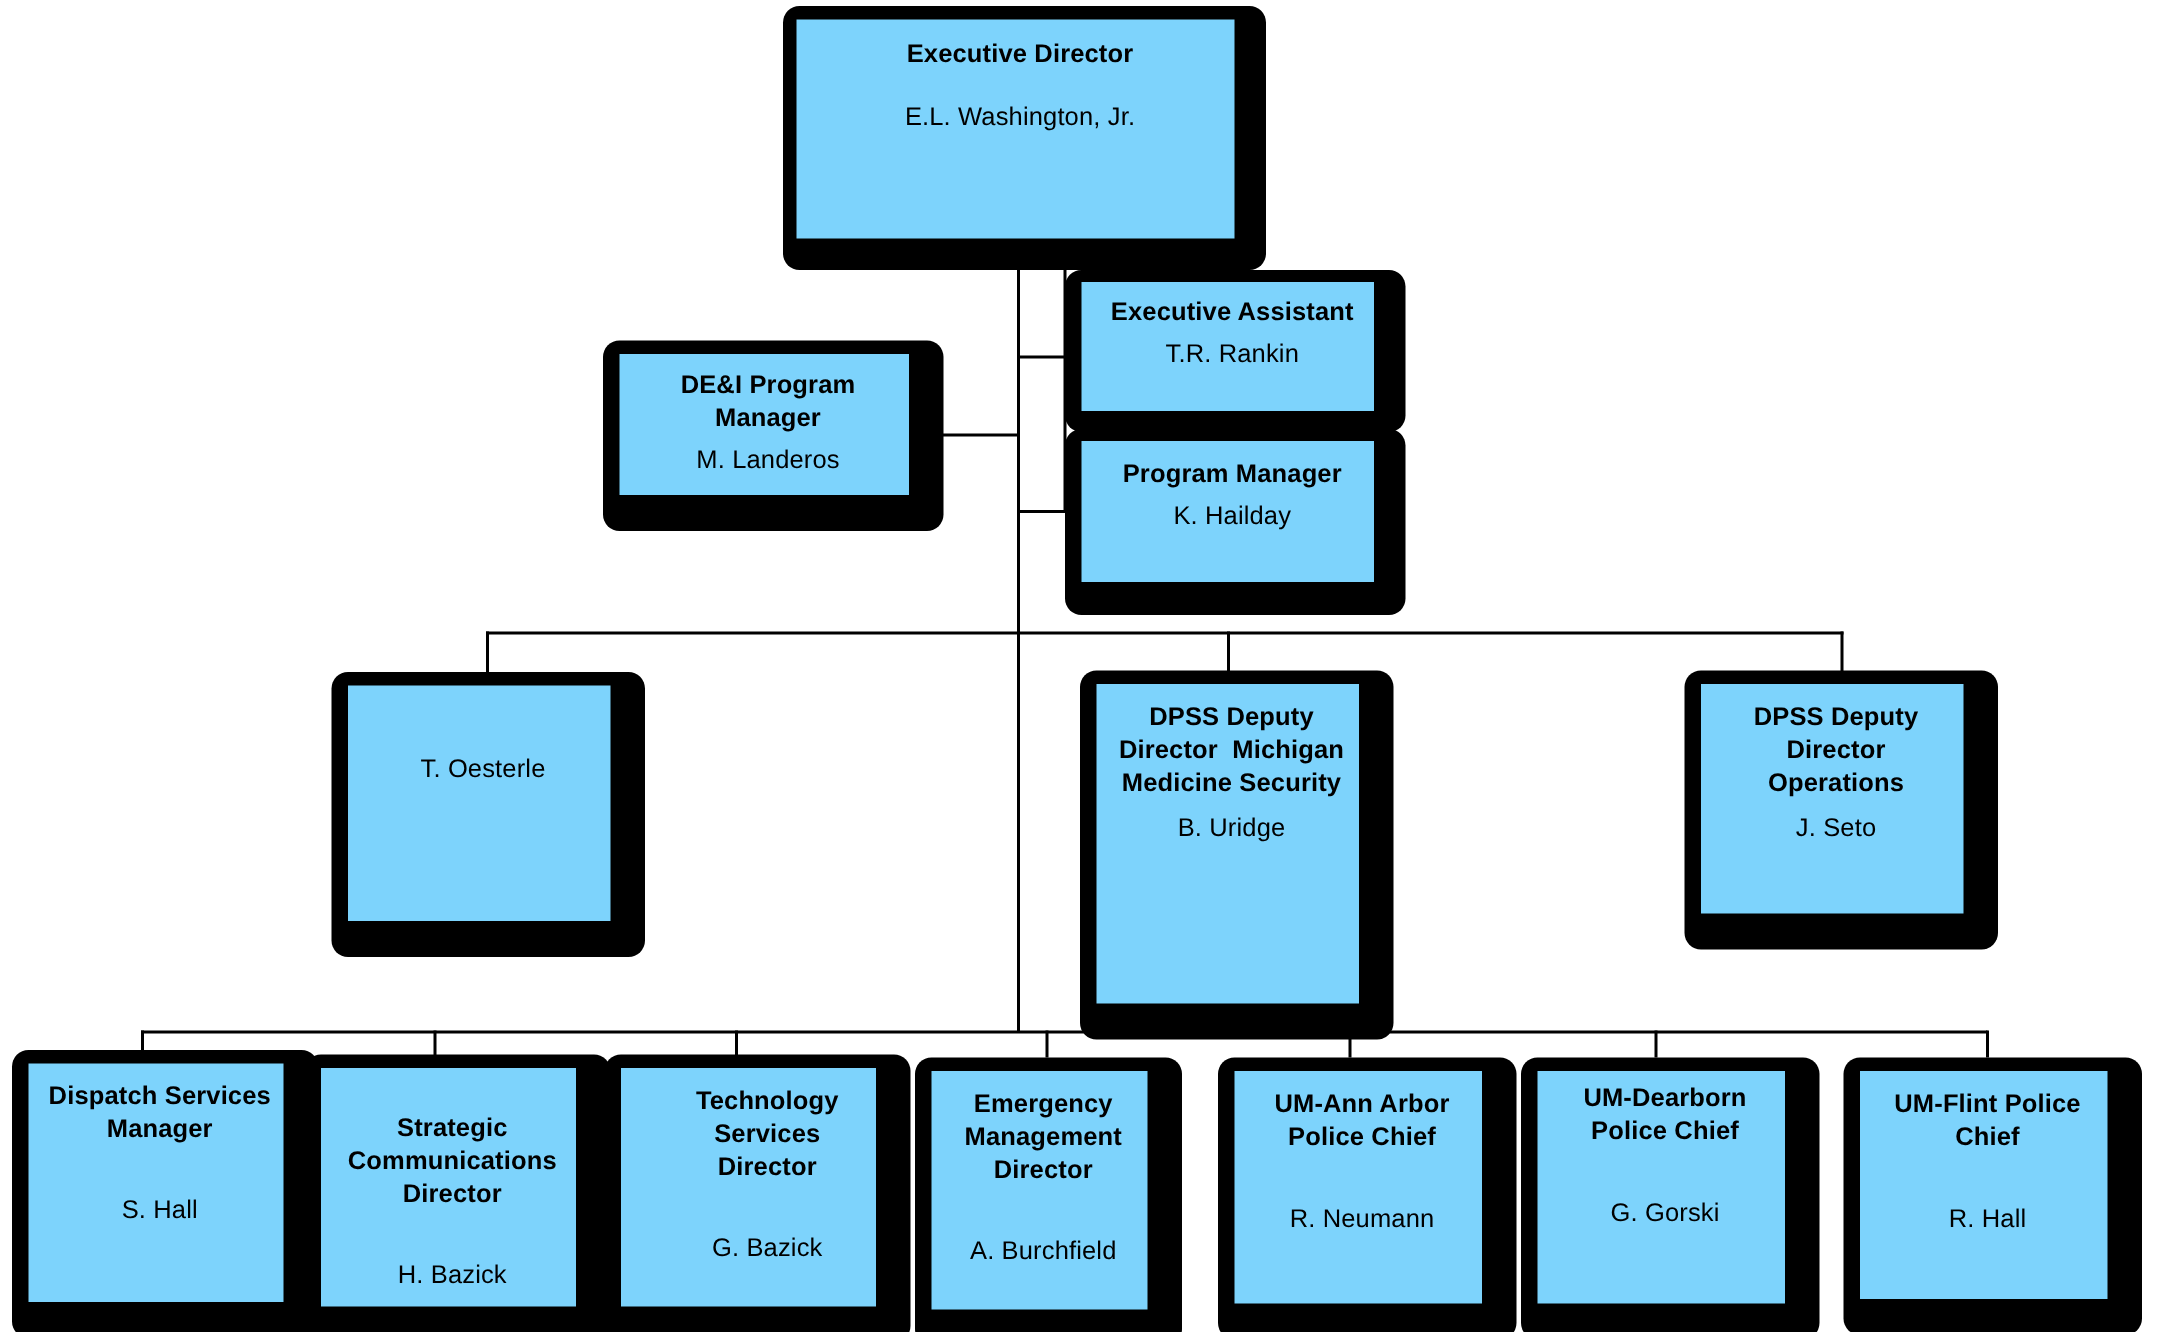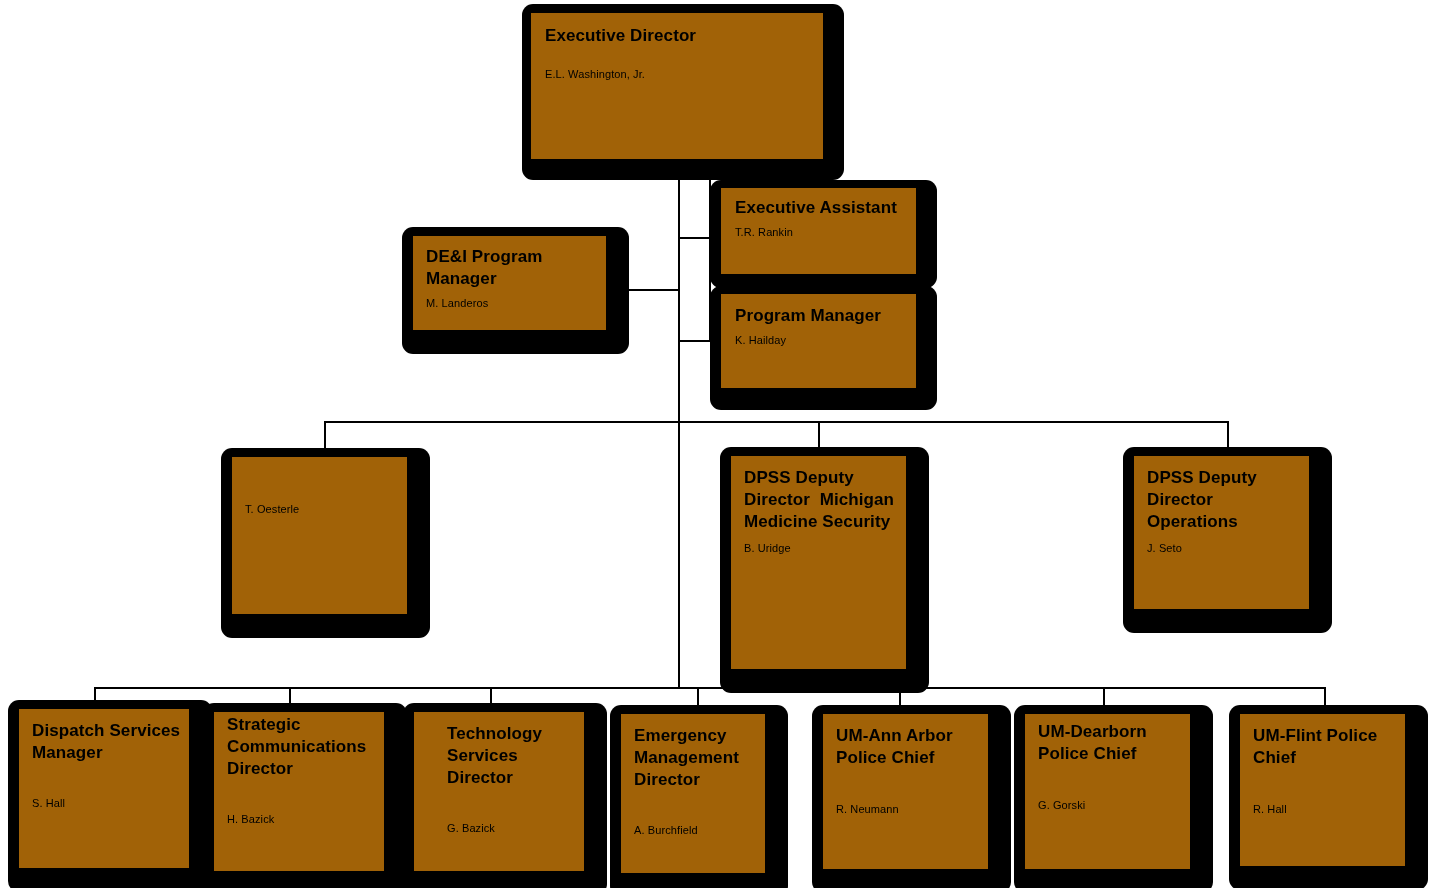--- a/index.html
+++ b/index.html
@@ -23,41 +23,42 @@
   
   .node {
     position: absolute;
     box-sizing: border-box;
     background: #000000;
     border-radius: 11px;
     padding: 0;
   }
   .node > .inner {
     position: absolute;
-    background: #a16207;
+    background: #7dd3fc;
     box-sizing: border-box;
     overflow: hidden;
+    text-align: center;
   }
   .node .txt {
     position: absolute;
     left: 14px;
     right: 8px;
     top: 12px;
     line-height: 1.30;
     color: #000000;
   }
   .title {
     font-weight: bold;
     font-size: 17px;
     white-space: pre-wrap;
     letter-spacing: 0.1px;
   }
   .person {
     font-weight: normal;
-    font-size: 11px;
+    font-size: 17px;
     letter-spacing: 0.1px;
   }
   .gap-1 { height: 20px; }
   .gap-0 { height: 6px; }
 
   
   .ln {
     position: absolute;
     background: #000000;
   }
@@ -165,21 +166,21 @@
       <div class="txt" style="top:11px; left:13px;">
         <div class="title">Dispatch Services Manager</div>
         <div class="gap-1" style="height:32px;"></div>
         <div class="person">S. Hall</div>
       </div>
     </div>
   </div>
 
   <div class="node" style="left:203px; top:703px; width:204px; height:192px;">
     <div class="inner" style="left:11px; top:9px; right:23px; bottom:24px;">
-      <div class="txt" style="top:2px; left:13px;">
+      <div class="txt" style="top:29px; left:13px;">
         <div class="title">Strategic Communications Director</div>
         <div class="gap-1" style="height:32px;"></div>
         <div class="person">H. Bazick</div>
       </div>
     </div>
   </div>
 
   <div class="node" style="left:403px; top:703px; width:204px; height:192px;">
     <div class="inner" style="left:11px; top:9px; right:23px; bottom:24px;">
       <div class="txt" style="top:11px; left:13px;margin-left:20px;">

